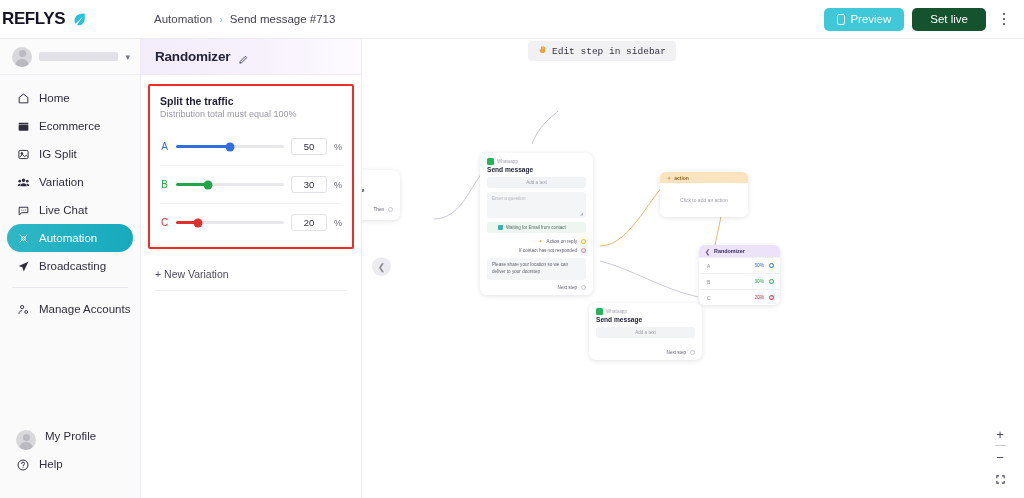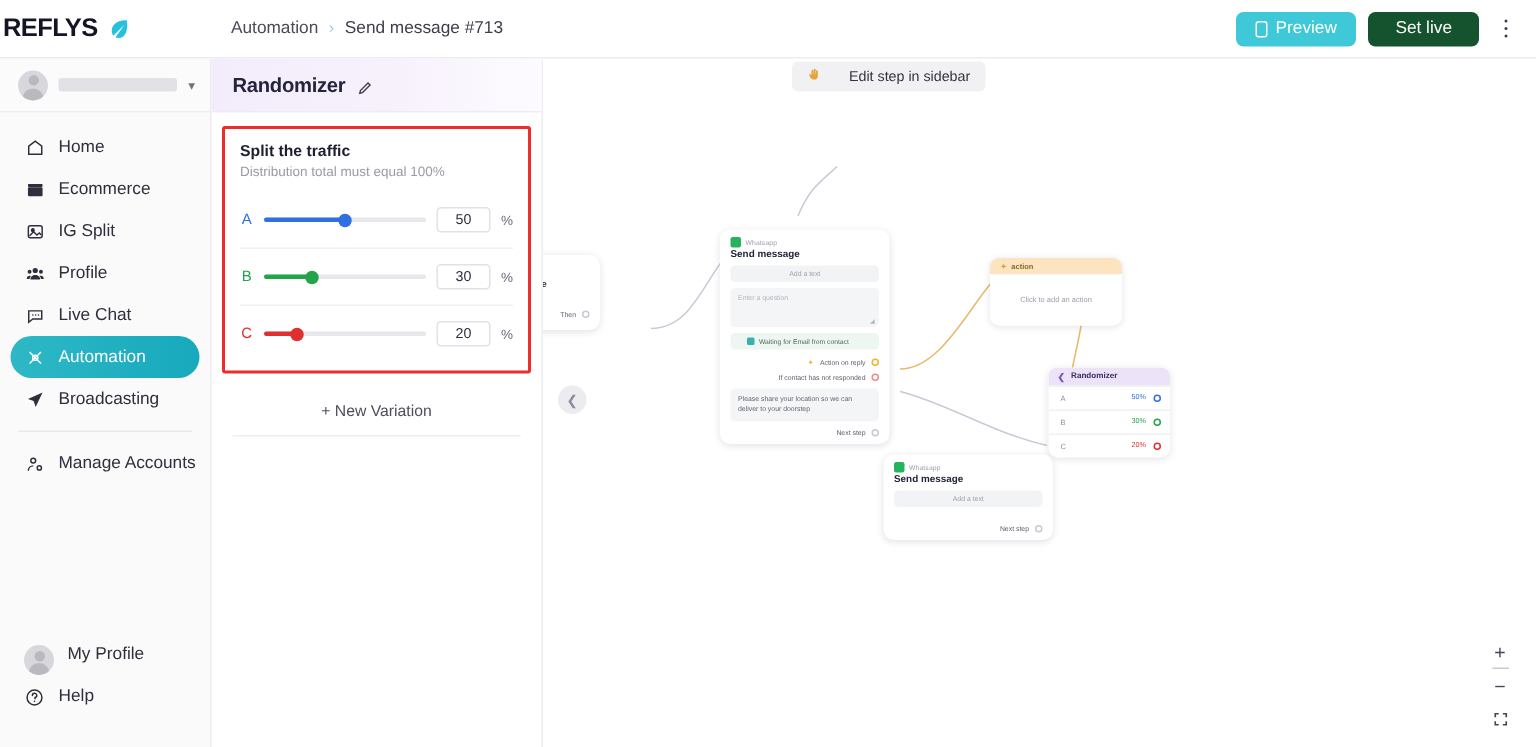--- a/index.html
+++ b/index.html
@@ -137,31 +137,32 @@
     transform: translate(-50%,-50%); cursor: grab;
   }
   .s-input {
     width: 36px; height: 17px; border: 1px solid #e1e1e8; border-radius: 3px;
     font-size: 9.5px; color: #2f2f40; text-align:center;
     font-family: "Liberation Sans", sans-serif; background:#fff;
   }
   .s-pct { font-size: 9px; color: #6a6a78; width: 8px; }
   .new-variation {
     margin: 10px 14px 0 14px; padding: 9px 0 10px 0;
-    text-align: center; font-size: 10.5px; color: #4d4d5e;
+    font-size: 10.5px; color: #4d4d5e;
     border-bottom: 1px solid #eeeef2; cursor: pointer;
   }
 
   
   .canvas { flex: 1; position: relative; background: #ffffff; overflow: hidden; }
   .edit-chip {
     position: absolute; left: 166px; top: 2px;
     background: #f1f1f4; border-radius: 4px; padding: 4px 10px;
-    font-size: 9.5px; color: #33333f; display:flex; align-items:center; gap:19px;
+    font-size: 9.5px; color: #33333f; display:flex; align-items:center; gap:5px;
     cursor: pointer;
+    font-family: Liberation Mono, monospace;
   }
   .collapse-btn {
     position:absolute; left: 10px; top: 218px; width: 19px; height: 19px;
     border-radius: 50%; background: #ececf0; display:flex; align-items:center;
     justify-content:center; font-size: 9px; color:#8b8b98; cursor:pointer;
   }
   .zoom-ctrls {
     position: absolute; right: 14px; bottom: 8px; width: 20px;
     display:flex; flex-direction: column; align-items:center;
   }
@@ -312,21 +313,21 @@
           <span class="nav-ic">
             <svg width="13" height="13" viewBox="0 0 24 24" fill="#2e2e3c">
                 <circle cx="12" cy="8" r="3.2"></circle>
                 <circle cx="5" cy="9.5" r="2.4"></circle>
                 <circle cx="19" cy="9.5" r="2.4"></circle>
                 <path d="M6 19c0-3.4 2.7-5.5 6-5.5s6 2.1 6 5.5z"></path>
                 <path d="M1.5 18.5c0-2.6 1.6-4 3.5-4 .6 0 1.2.1 1.7.4-1 1-1.6 2.3-1.7 3.6z"></path>
                 <path d="M22.5 18.5c0-2.6-1.6-4-3.5-4-.6 0-1.2.1-1.7.4 1 1 1.6 2.3 1.7 3.6z"></path>
               </svg>
           </span>
-          <span class="lbl">Profile</span>
+          <span class="lbl">Variation</span>
         </div>
         <div class="nav-item">
           <span class="nav-ic">
             <svg width="13" height="13" viewBox="0 0 24 24" fill="none" stroke="#2e2e3c" stroke-width="1.8">
                 <path d="M4 6h16v10H9l-5 4z"></path>
                 <circle cx="9" cy="11" r="1" fill="#2e2e3c" stroke="none"></circle>
                 <circle cx="12.5" cy="11" r="1" fill="#2e2e3c" stroke="none"></circle>
                 <circle cx="16" cy="11" r="1" fill="#2e2e3c" stroke="none"></circle>
               </svg>
           </span>

